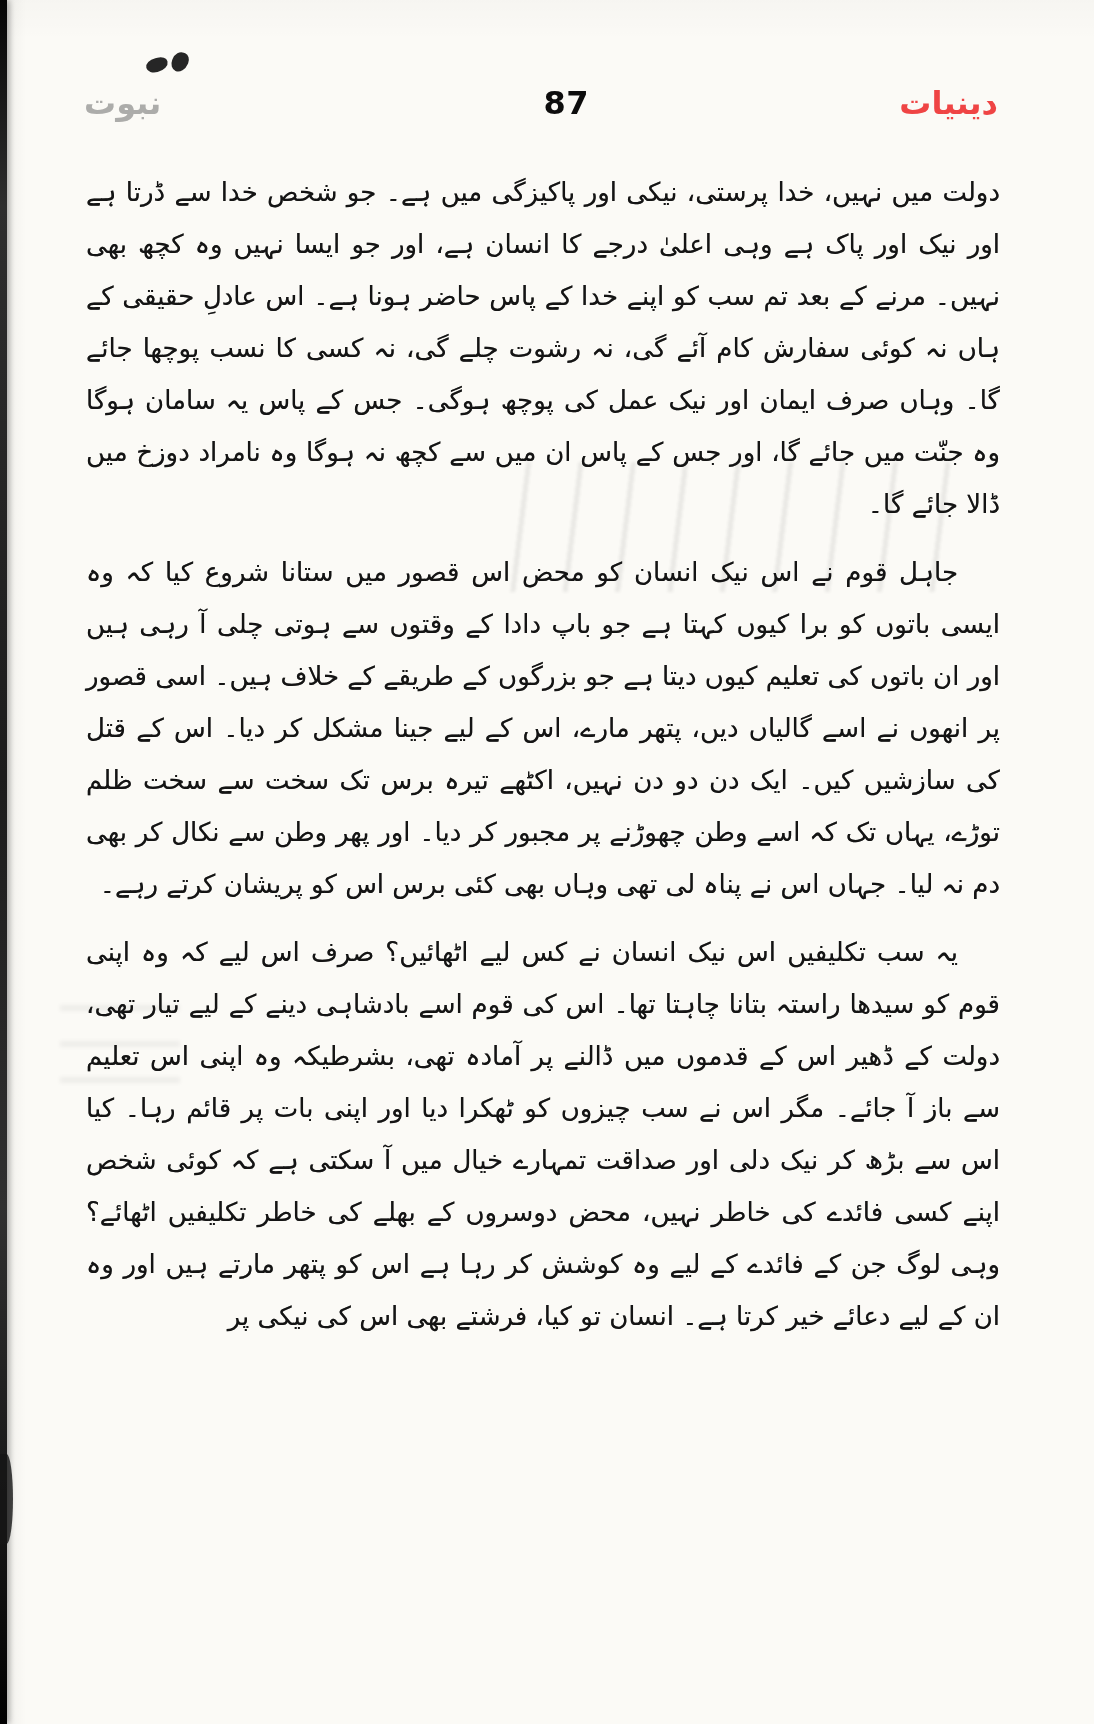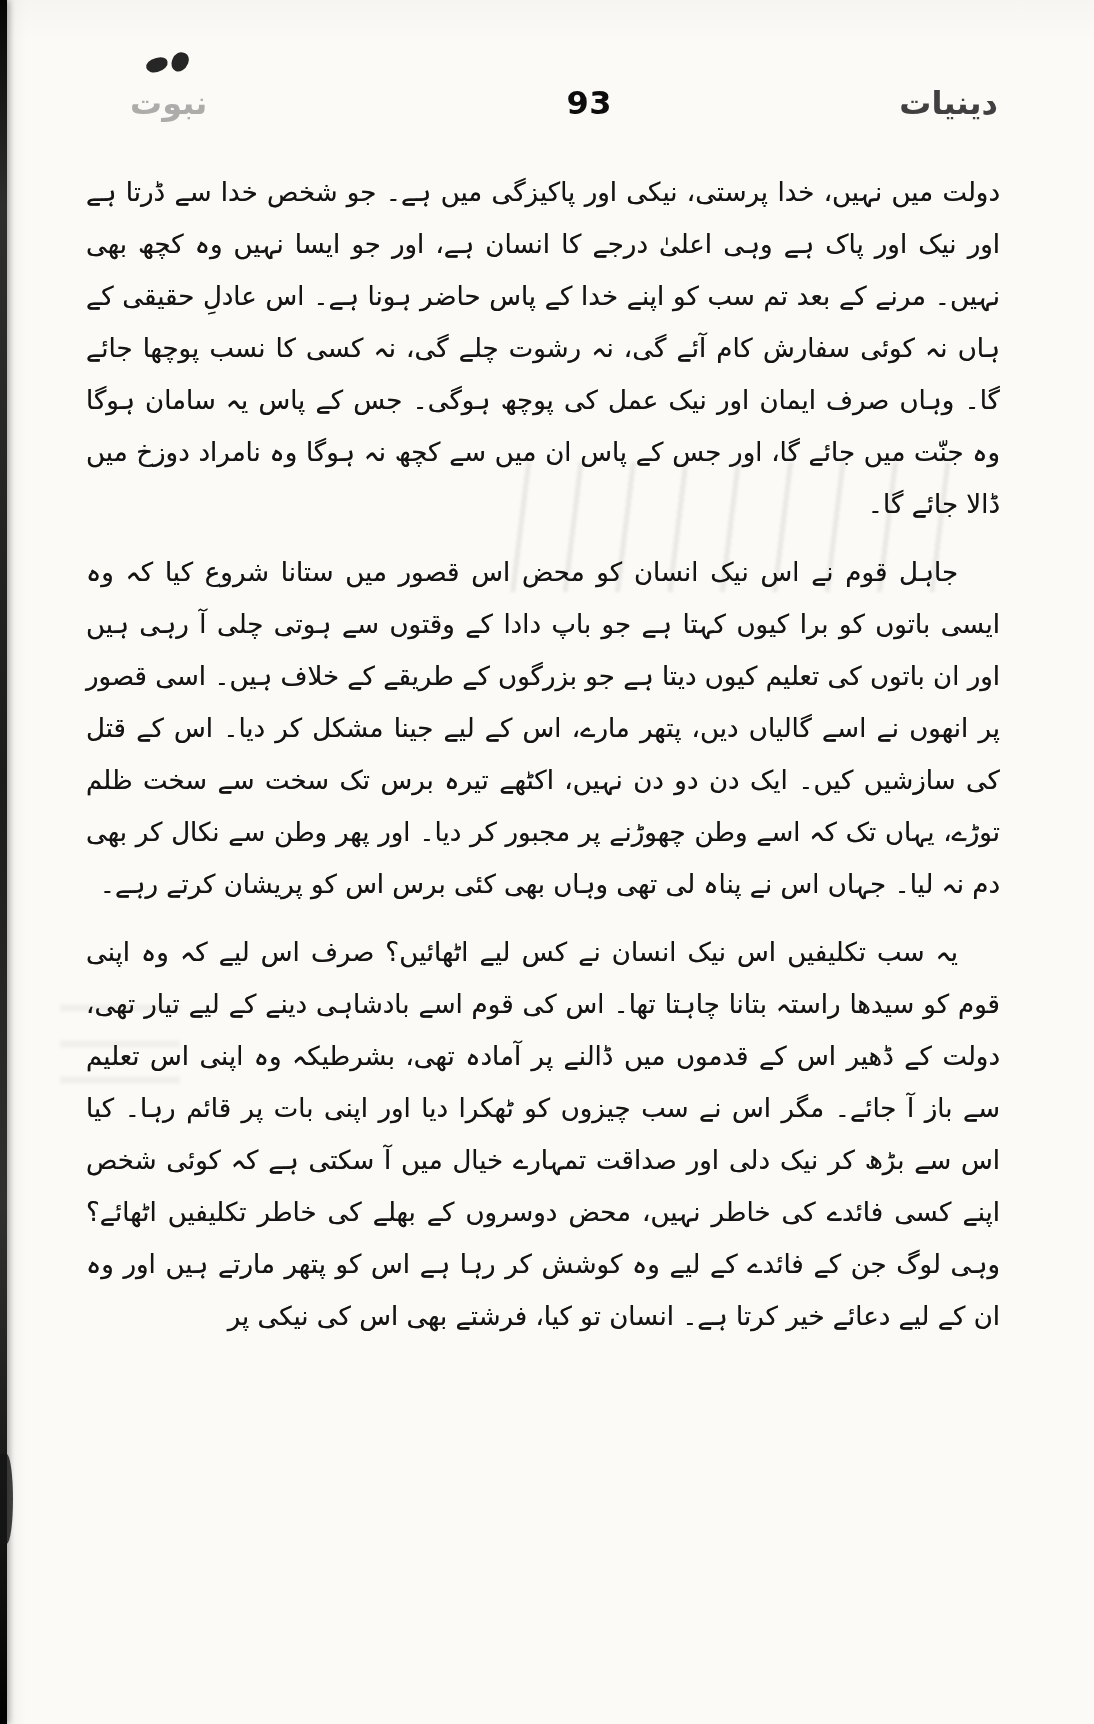--- a/index.html
+++ b/index.html
@@ -60,28 +60,27 @@
     top: 84px;
     right: 96px;
     left: 84px;
     display: flex;
     direction: rtl;
     justify-content: space-between;
     align-items: baseline;
     font-size: 32px;
     letter-spacing: 0.5px;
   }
-  .header-title { color: #404040; font-weight: bold; }
+  .header-title { color: #ef4444; font-weight: bold; }
   .page-number  { color: #0d0d0d; font-weight: bold; transform: translateX(36px); }
   .ghost-chapter {
     color: #6d6d6d;
     opacity: .55;
     filter: blur(0.5px);
     font-weight: bold;
-    margin-left: 46px;
   }
 
   
   .bleed-mid {
     position: absolute;
     top: 462px; left: 500px;
     width: 470px; height: 130px;
     opacity: .09;
     filter: blur(1.6px);
     background: repeating-linear-gradient(
@@ -122,21 +121,21 @@
 <body>
 
 <div class="edge-strip"></div>
 <div class="edge-blob"></div>
 <div class="corner-ink"></div>
 <div class="bleed-mid"></div>
 <div class="bleed-low"></div>
 
 <header class="page-header">
   <span class="header-title">دینیات</span>
-  <span class="page-number">93</span>
+  <span class="page-number">87</span>
   <span class="ghost-chapter">نبوت</span>
 </header>
 
 <main class="page-body">
   <p class="para">دولت میں نہیں، خدا پرستی، نیکی اور پاکیزگی میں ہے۔ جو شخص خدا سے ڈرتا ہے اور نیک اور پاک ہے وہی اعلیٰ درجے کا انسان ہے، اور جو ایسا نہیں وہ کچھ بھی نہیں۔ مرنے کے بعد تم سب کو اپنے خدا کے پاس حاضر ہونا ہے۔ اس عادلِ حقیقی کے ہاں نہ کوئی سفارش کام آئے گی، نہ رشوت چلے گی، نہ کسی کا نسب پوچھا جائے گا۔ وہاں صرف ایمان اور نیک عمل کی پوچھ ہوگی۔ جس کے پاس یہ سامان ہوگا وہ جنّت میں جائے گا، اور جس کے پاس ان میں سے کچھ نہ ہوگا وہ نامراد دوزخ میں ڈالا جائے گا۔</p>
   <p class="para indent">جاہل قوم نے اس نیک انسان کو محض اس قصور میں ستانا شروع کیا کہ وہ ایسی باتوں کو برا کیوں کہتا ہے جو باپ دادا کے وقتوں سے ہوتی چلی آ رہی ہیں اور ان باتوں کی تعلیم کیوں دیتا ہے جو بزرگوں کے طریقے کے خلاف ہیں۔ اسی قصور پر انھوں نے اسے گالیاں دیں، پتھر مارے، اس کے لیے جینا مشکل کر دیا۔ اس کے قتل کی سازشیں کیں۔ ایک دن دو دن نہیں، اکٹھے تیرہ برس تک سخت سے سخت ظلم توڑے، یہاں تک کہ اسے وطن چھوڑنے پر مجبور کر دیا۔ اور پھر وطن سے نکال کر بھی دم نہ لیا۔ جہاں اس نے پناہ لی تھی وہاں بھی کئی برس اس کو پریشان کرتے رہے۔</p>
   <p class="para indent">یہ سب تکلیفیں اس نیک انسان نے کس لیے اٹھائیں؟ صرف اس لیے کہ وہ اپنی قوم کو سیدھا راستہ بتانا چاہتا تھا۔ اس کی قوم اسے بادشاہی دینے کے لیے تیار تھی، دولت کے ڈھیر اس کے قدموں میں ڈالنے پر آمادہ تھی، بشرطیکہ وہ اپنی اس تعلیم سے باز آ جائے۔ مگر اس نے سب چیزوں کو ٹھکرا دیا اور اپنی بات پر قائم رہا۔ کیا اس سے بڑھ کر نیک دلی اور صداقت تمہارے خیال میں آ سکتی ہے کہ کوئی شخص اپنے کسی فائدے کی خاطر نہیں، محض دوسروں کے بھلے کی خاطر تکلیفیں اٹھائے؟ وہی لوگ جن کے فائدے کے لیے وہ کوشش کر رہا ہے اس کو پتھر مارتے ہیں اور وہ ان کے لیے دعائے خیر کرتا ہے۔ انسان تو کیا، فرشتے بھی اس کی نیکی پر</p>
 </main>
 
 </body></html>

